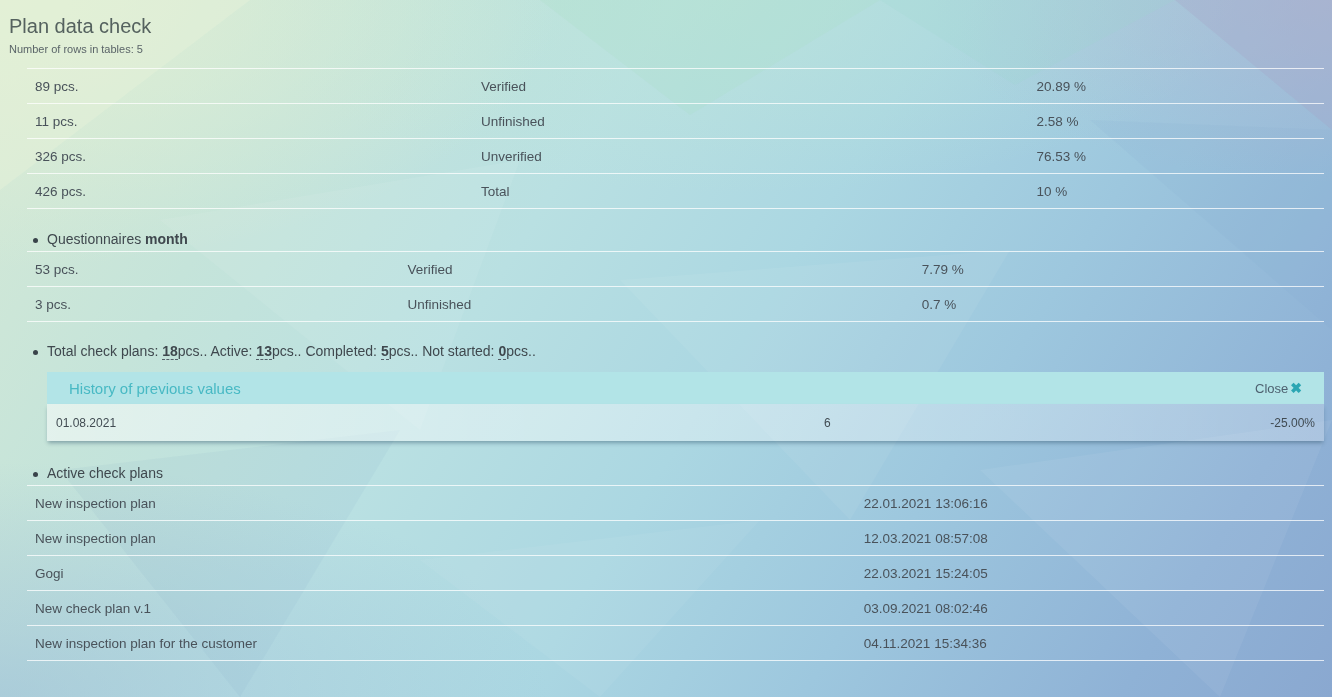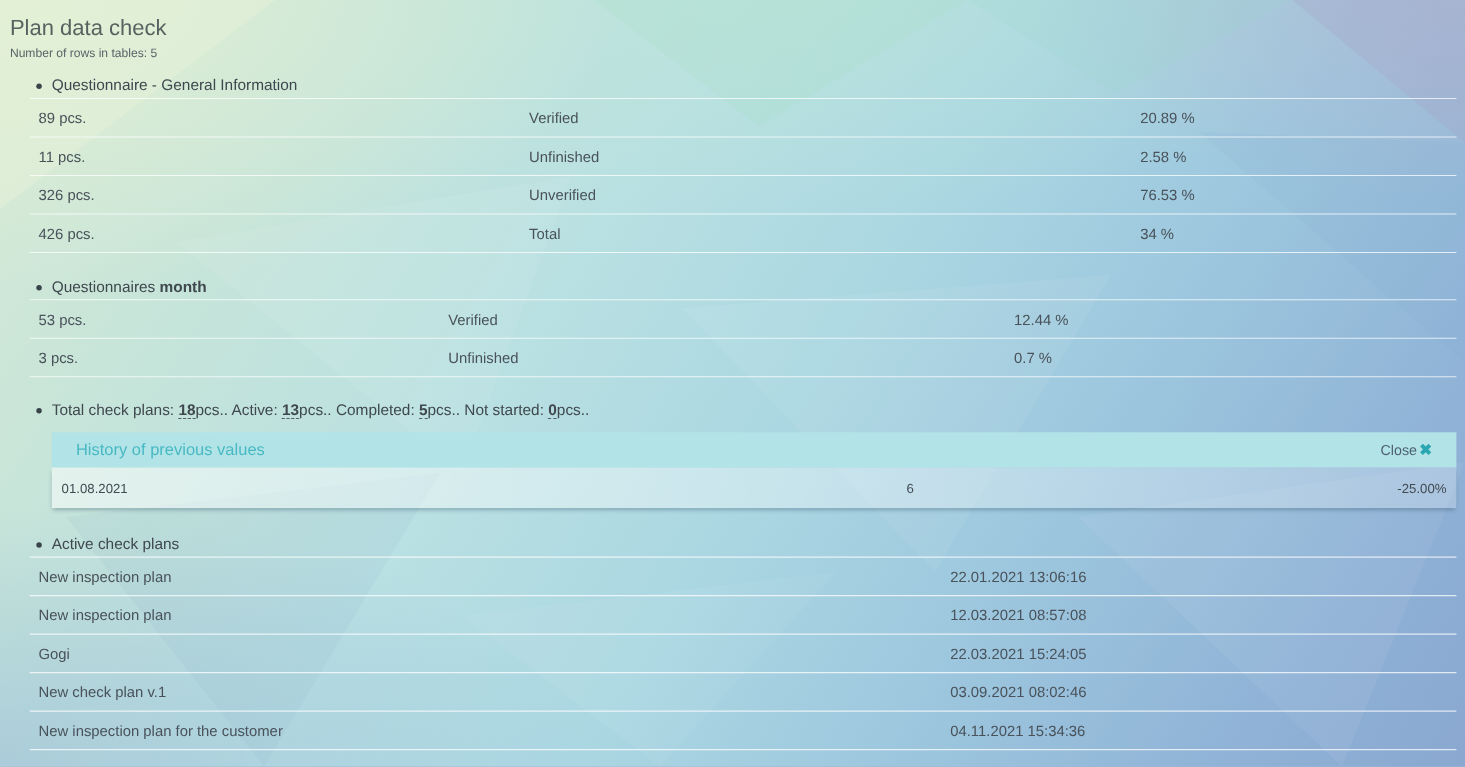--- a/index.html
+++ b/index.html
@@ -62,54 +62,51 @@
     <polygon points="60,470 400,430 240,697" fill="#6f9cc4" opacity="0.08"></polygon>
     <polygon points="420,560 760,520 600,697" fill="#ffffff" opacity="0.05"></polygon>
     <polygon points="1090,120 1332,130 1332,330" fill="#7fa6cc" opacity="0.10"></polygon>
   </svg>
 
   <div class="content">
 
     <div class="page-title">Plan data check</div>
     <div class="page-subtitle">Number of rows in tables: 5</div>
 
-    <div class="bullet b-heading">
-      <span>Questionnaire - General Information</span>
-    </div>
     <div class="tbl t1">
       <div class="trow">
         <span class="c1">89 pcs.</span>
         <span class="c2">Verified</span>
         <span class="c3">20.89 %</span>
       </div>
       <div class="trow">
         <span class="c1">11 pcs.</span>
         <span class="c2">Unfinished</span>
         <span class="c3">2.58 %</span>
       </div>
       <div class="trow">
         <span class="c1">326 pcs.</span>
         <span class="c2">Unverified</span>
         <span class="c3">76.53 %</span>
       </div>
       <div class="trow">
         <span class="c1">426 pcs.</span>
         <span class="c2">Total</span>
-        <span class="c3">34 %</span>
+        <span class="c3">10 %</span>
       </div>
     </div>
 
     <div class="bullet b-heading mt21">
       <span>Questionnaires </span><span class="bold">month</span>
     </div>
     <div class="tbl t2">
       <div class="trow">
         <span class="c1">53 pcs.</span>
         <span class="c2">Verified</span>
-        <span class="c3">12.44 %</span>
+        <span class="c3">7.79 %</span>
       </div>
       <div class="trow">
         <span class="c1">3 pcs.</span>
         <span class="c2">Unfinished</span>
         <span class="c3">0.7 %</span>
       </div>
     </div>
 
     <div class="bullet mt20">
       <span>Total check plans: </span><span class="dashed-num">18</span><span>pcs.. </span><span>Active: </span><span class="dashed-num">13</span><span>pcs.. </span><span>Completed: </span><span class="dashed-num">5</span><span>pcs.. </span><span>Not started: </span><span class="dashed-num">0</span><span>pcs..</span>

